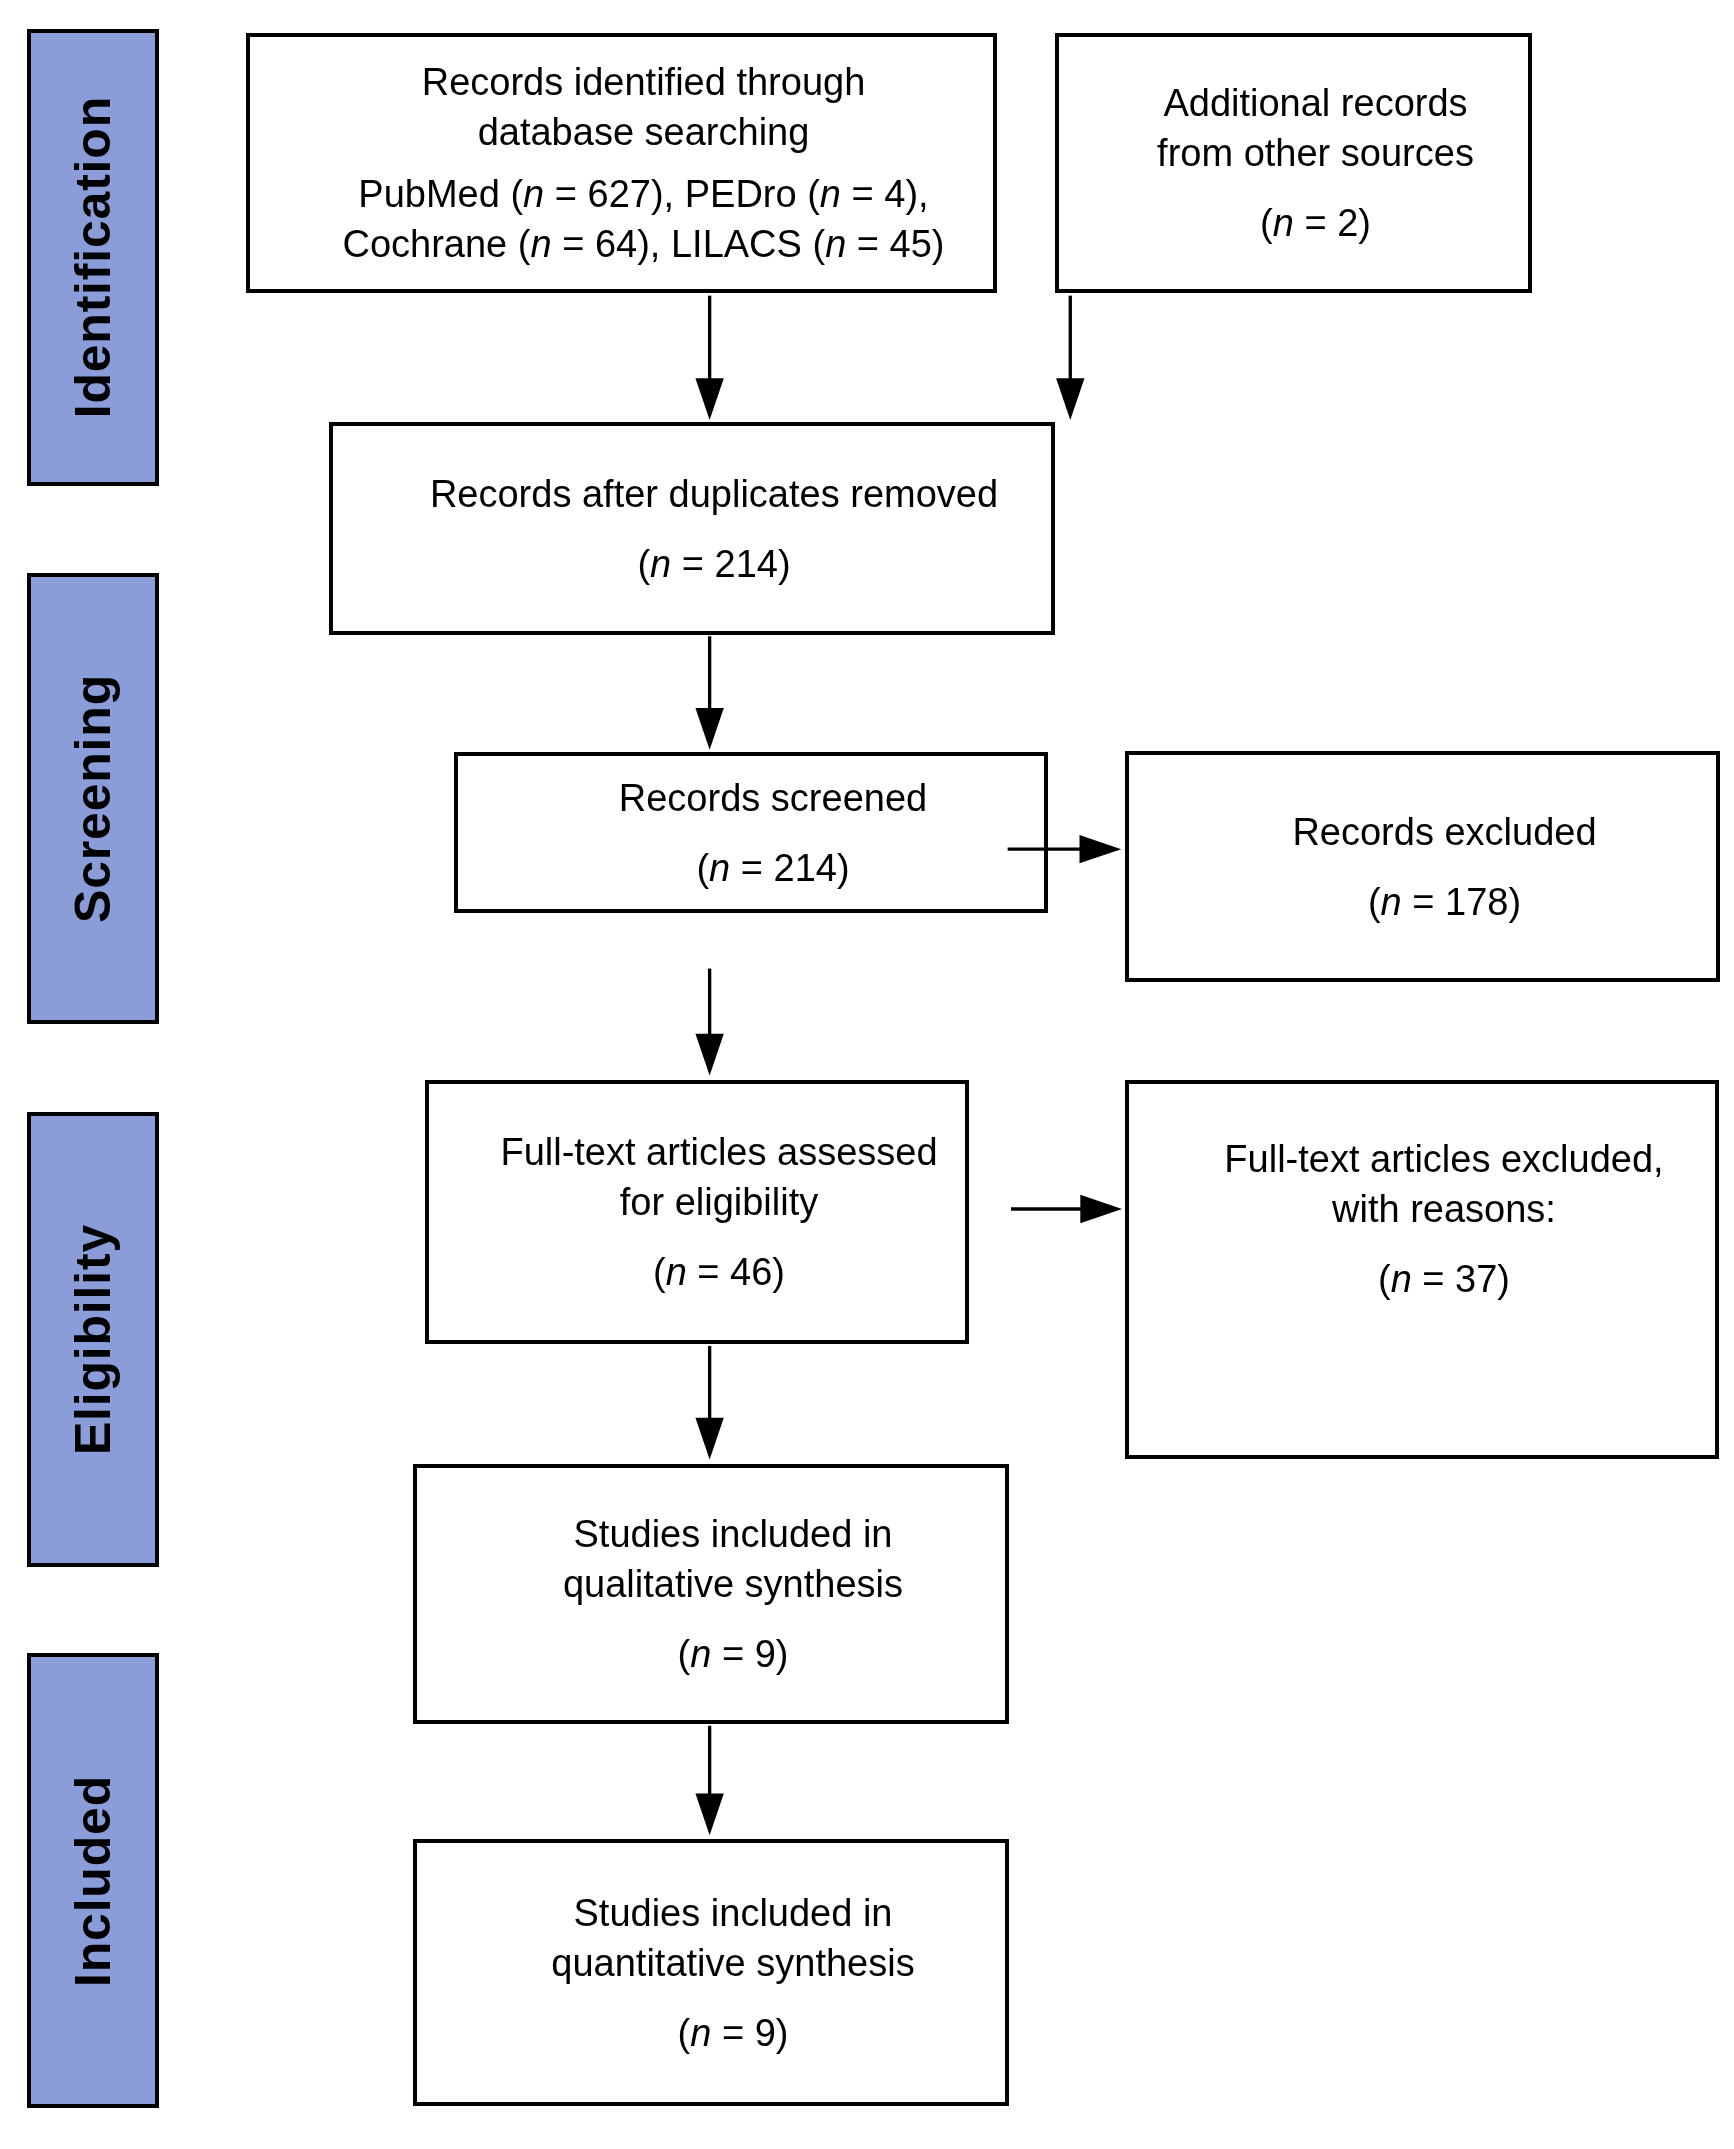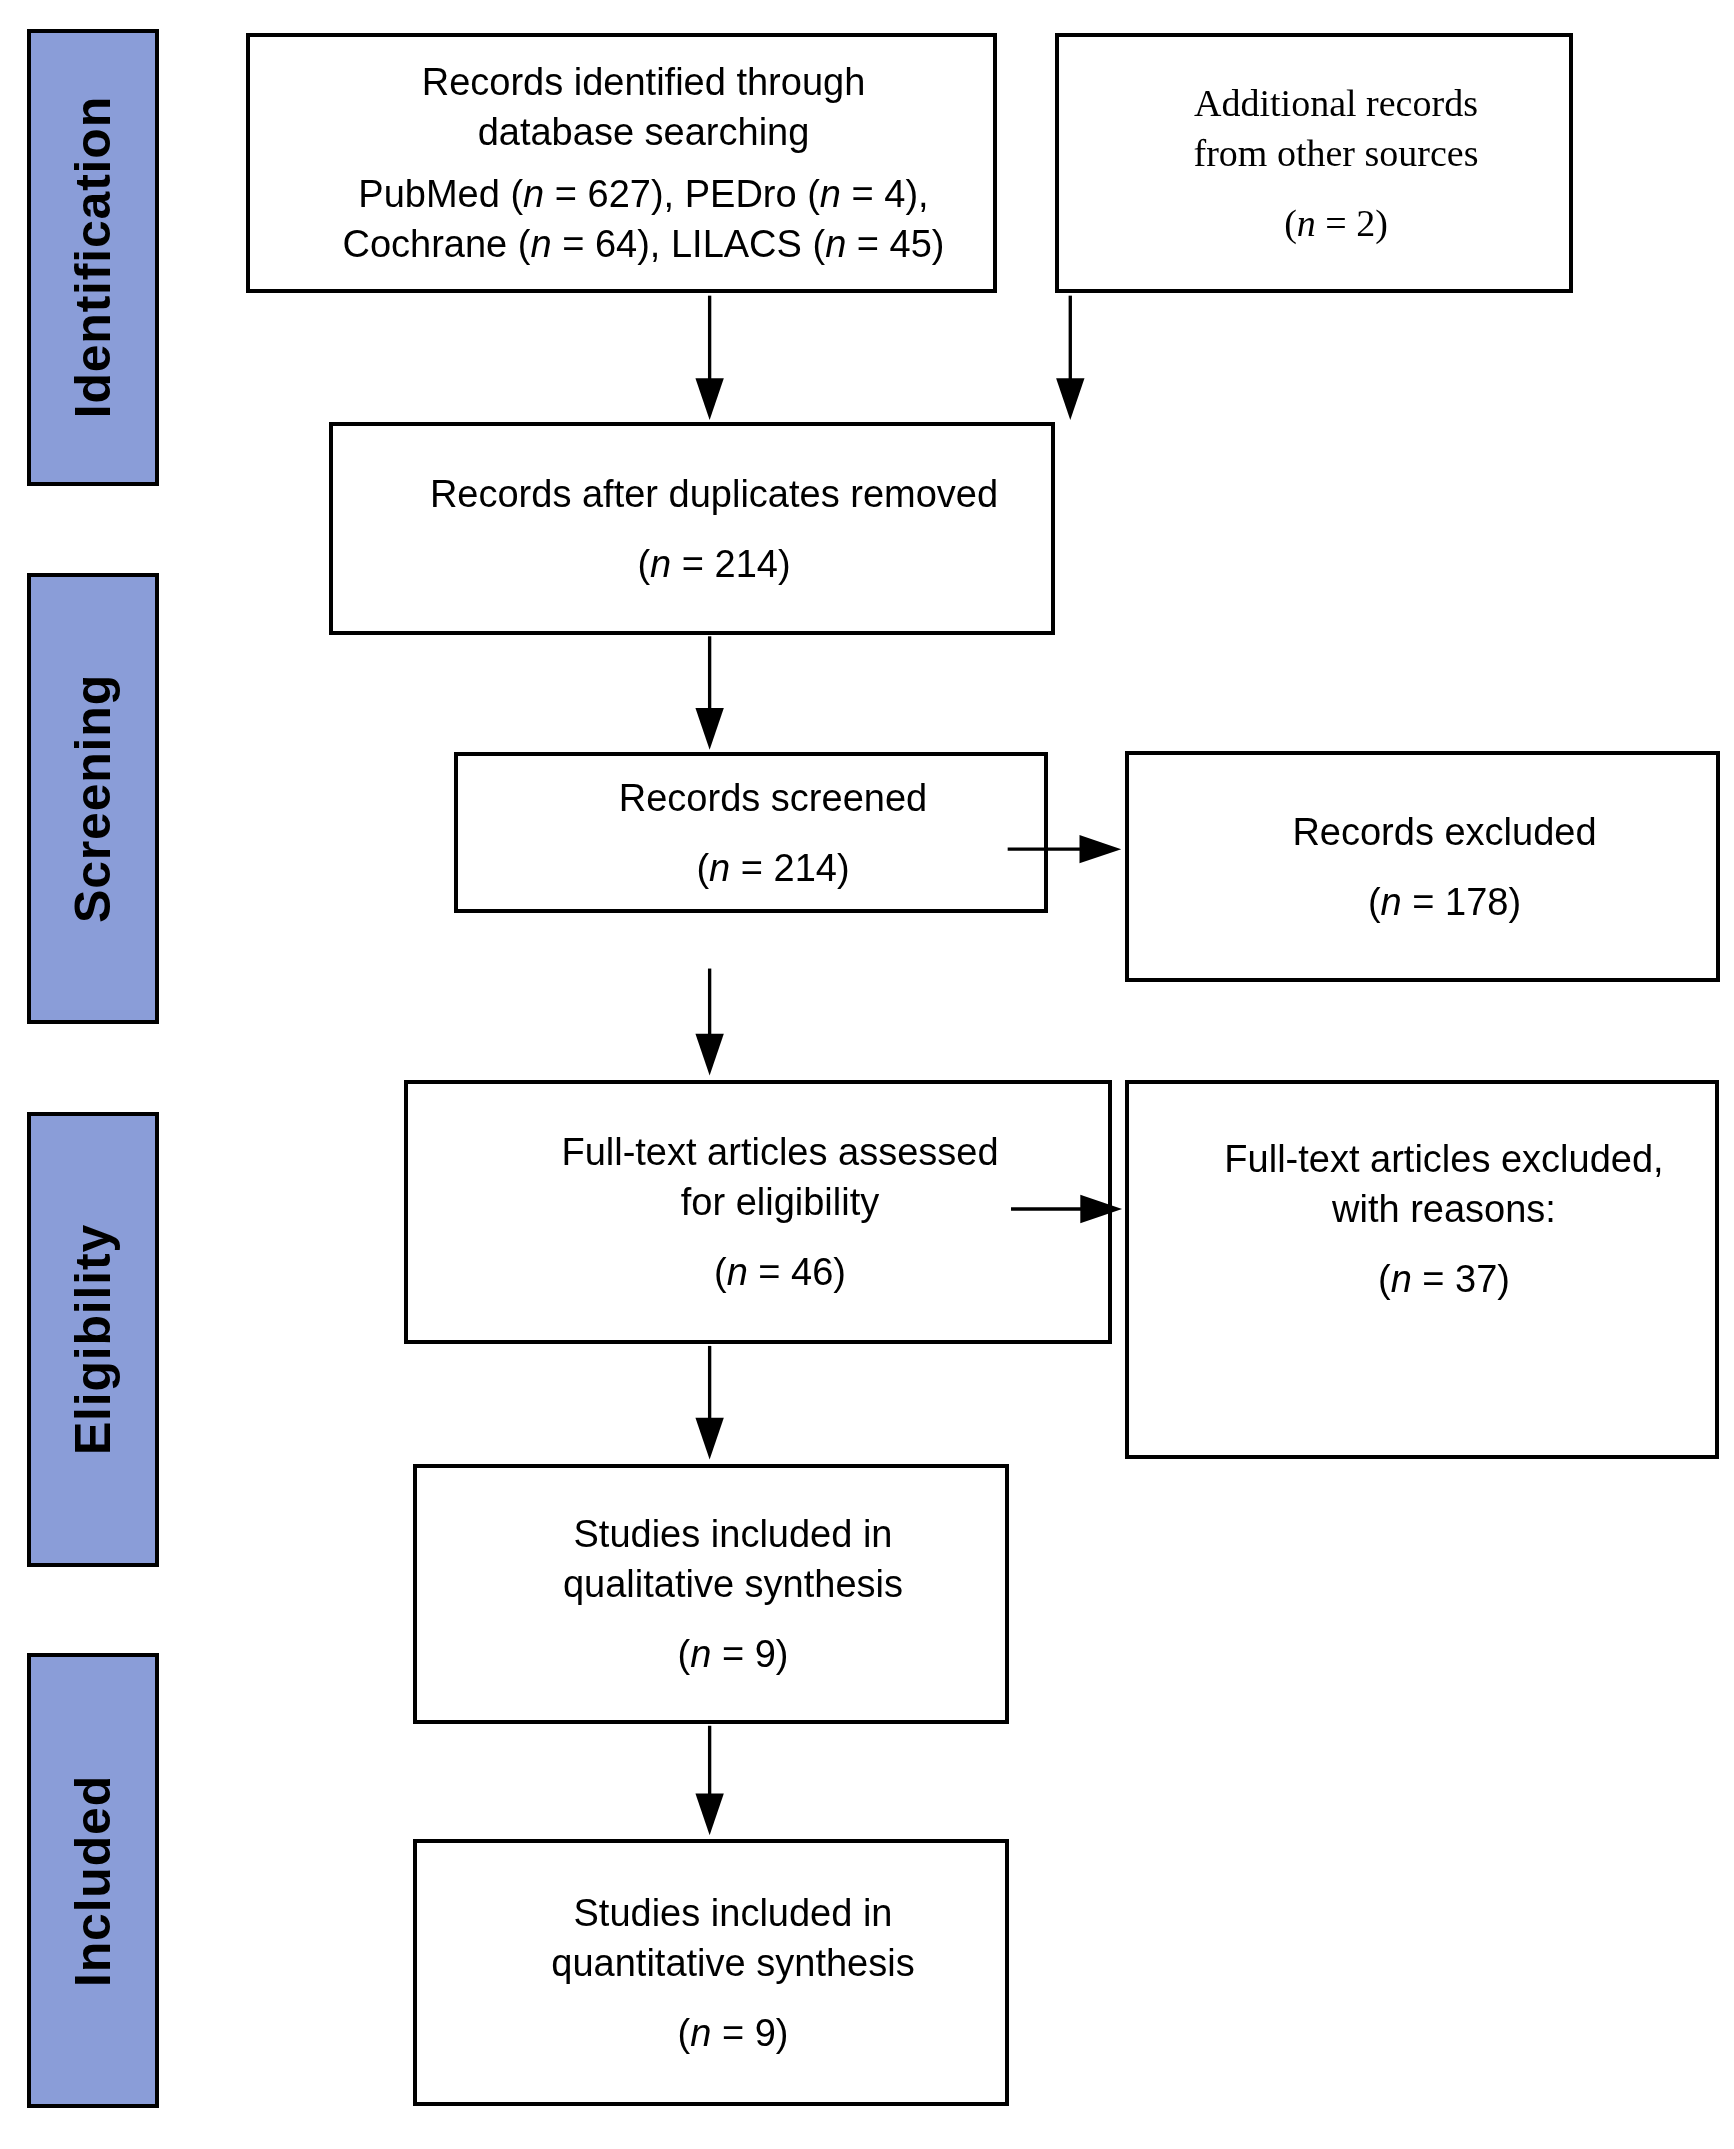--- a/index.html
+++ b/index.html
@@ -65,42 +65,42 @@
     <span class="vlabel">Included</span>
   </div>
 
   <div class="flowbox" id="box-identified" style="left:246px; top:33px; width:751px; height:260px;">
     <div>Records identified through</div>
     <div>database searching</div>
     <div class="src0">PubMed (<i>n</i> = 627), PEDro (<i>n</i> = 4),</div>
     <div>Cochrane (<i>n</i> = 64), LILACS (<i>n</i> = 45)</div>
   </div>
 
-  <div class="flowbox" id="box-additional" style="left:1055px; top:33px; width:518px; height:260px;font-family:Liberation Serif, serif;">
+  <div class="flowbox" id="box-additional" style="left:1055px; top:33px; width:477px; height:260px;">
     <div>Additional records</div>
     <div>from other sources</div>
     <div class="count">(<i>n</i> = 2)</div>
   </div>
 
   <div class="flowbox" id="box-duplicates" style="left:329px; top:422px; width:726px; height:213px;">
     <div>Records after duplicates removed</div>
     <div class="count">(<i>n</i> = 214)</div>
   </div>
 
   <div class="flowbox" id="box-screened" style="left:412px; top:752px; width:594px; height:161px;margin-left:42px;">
     <div>Records screened</div>
     <div class="count">(<i>n</i> = 214)</div>
   </div>
 
   <div class="flowbox" id="box-excluded" style="left:1125px; top:751px; width:595px; height:231px;">
     <div>Records excluded</div>
     <div class="count">(<i>n</i> = 178)</div>
   </div>
 
-  <div class="flowbox" id="box-fulltext" style="left:404px; top:1080px; width:708px; height:264px;">
+  <div class="flowbox" id="box-fulltext" style="left:425px; top:1080px; width:544px; height:264px;">
     <div>Full-text articles assessed</div>
     <div>for eligibility</div>
     <div class="count">(<i>n</i> = 46)</div>
   </div>
 
   <div class="flowbox" id="box-ft-excluded" style="left:1125px; top:1080px; width:594px; height:379px;">
     <div>Full-text articles excluded,</div>
     <div>with reasons:</div>
     <div class="count">(<i>n</i> = 37)</div>
   </div>

